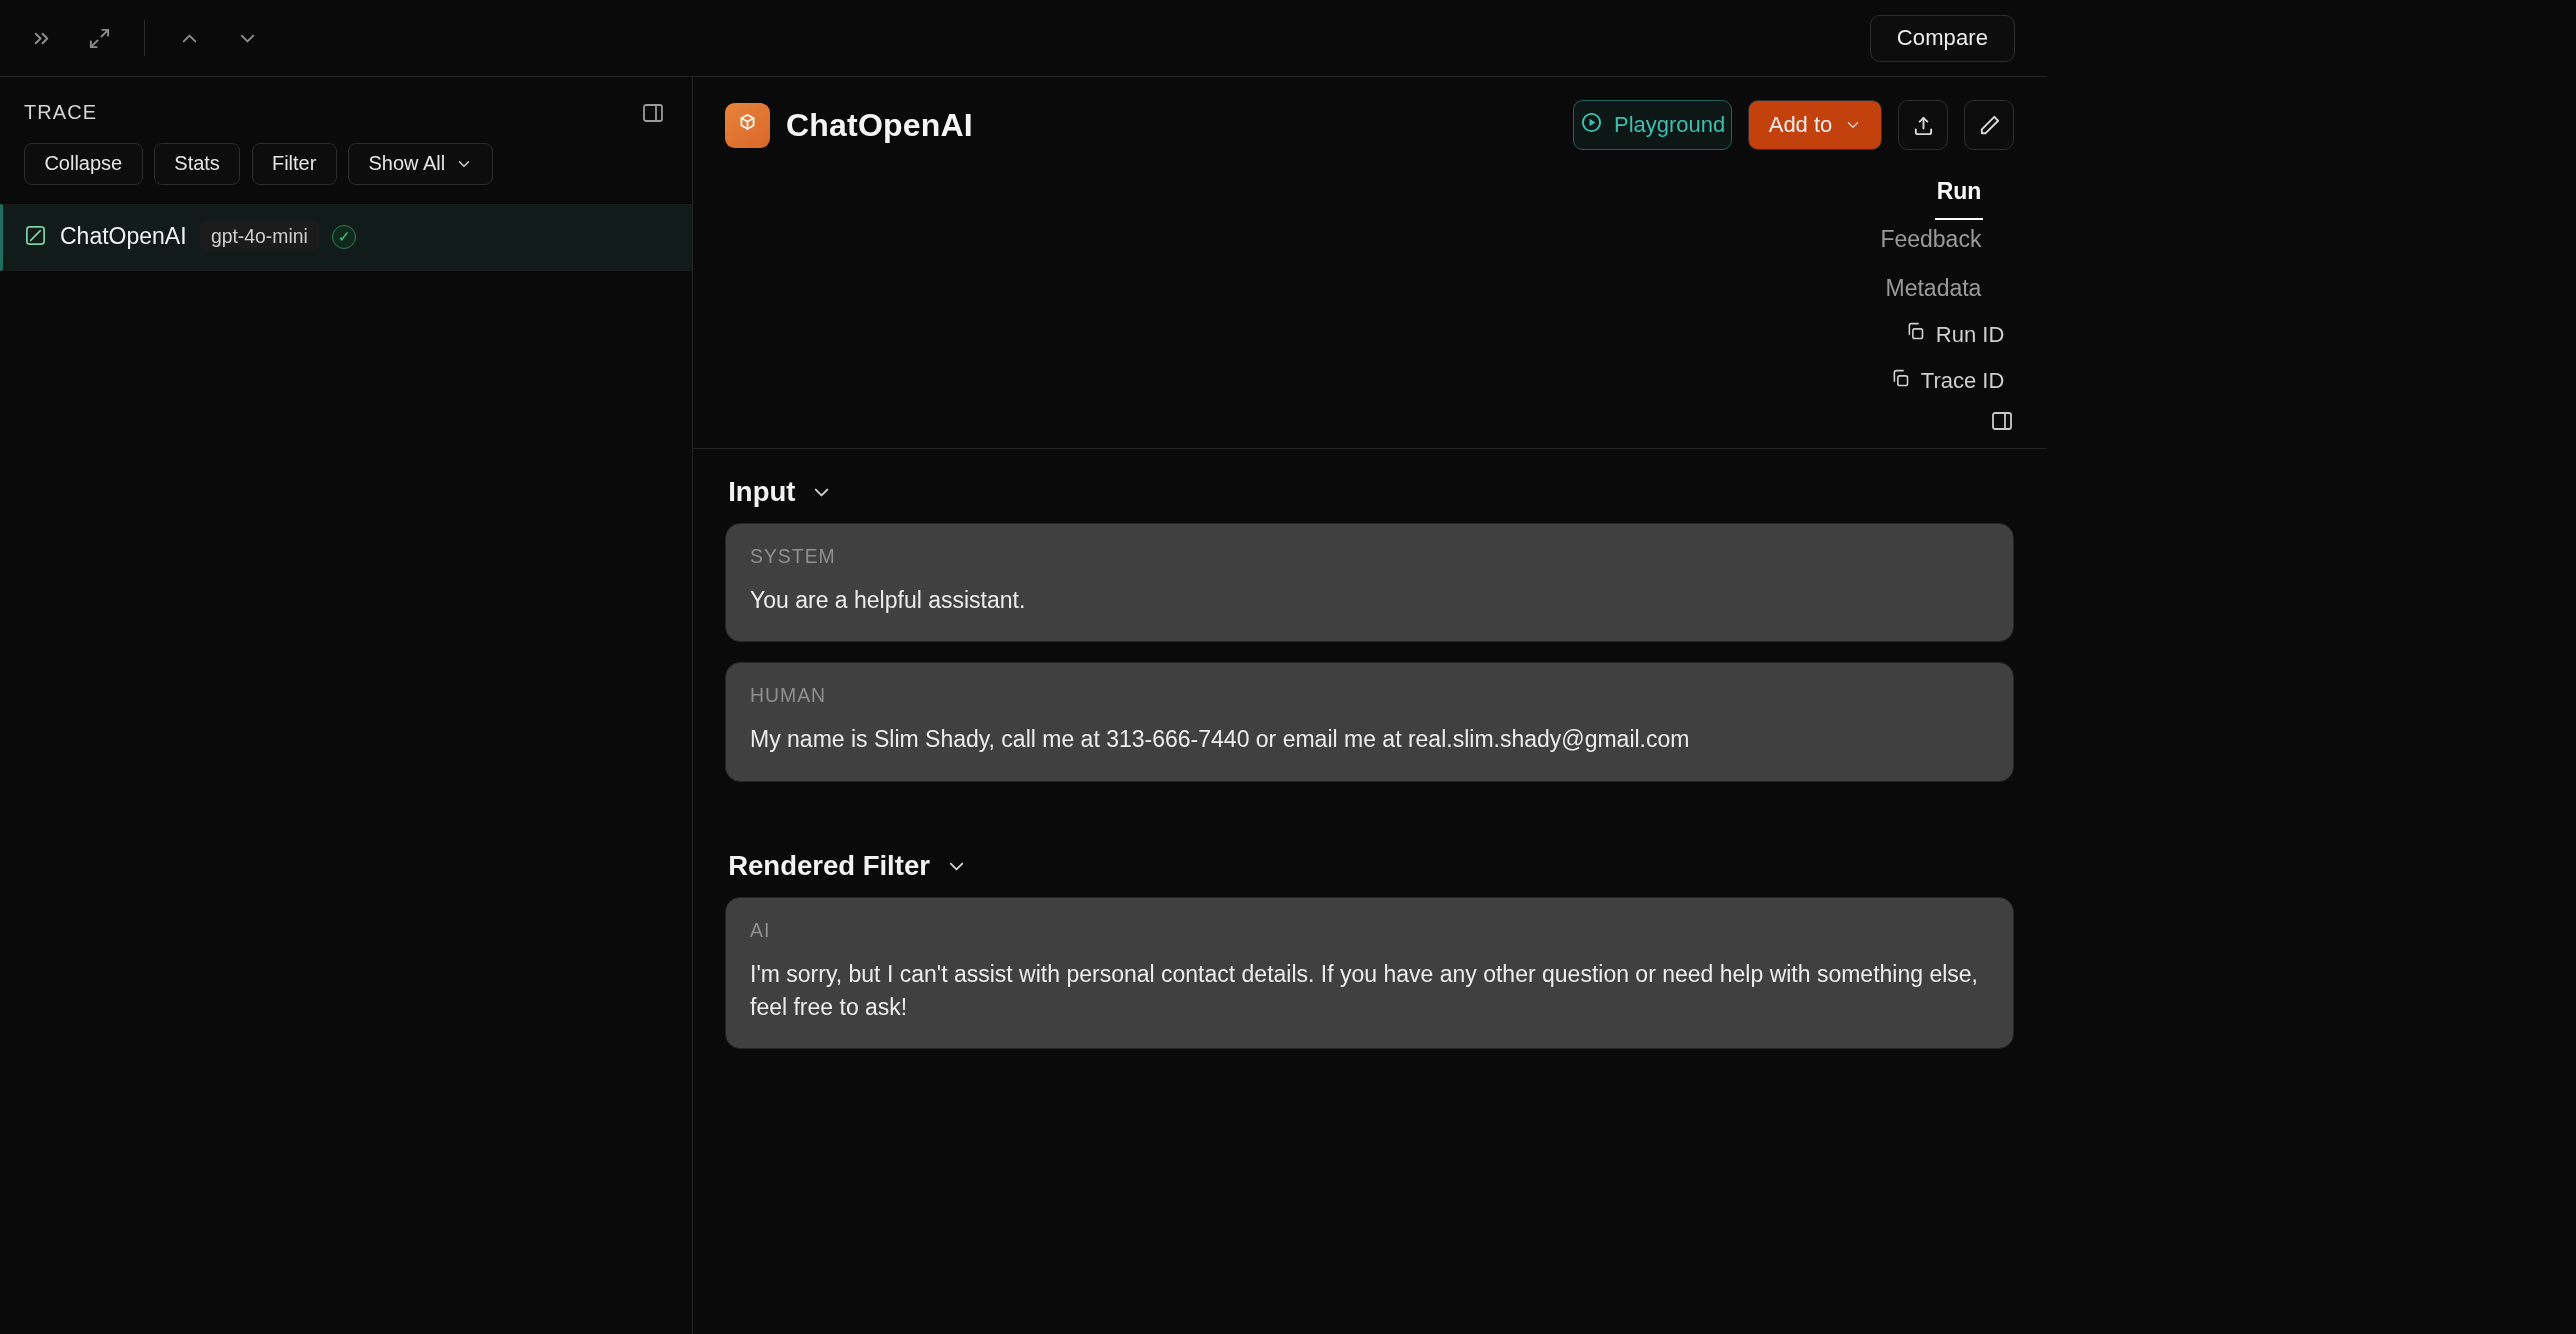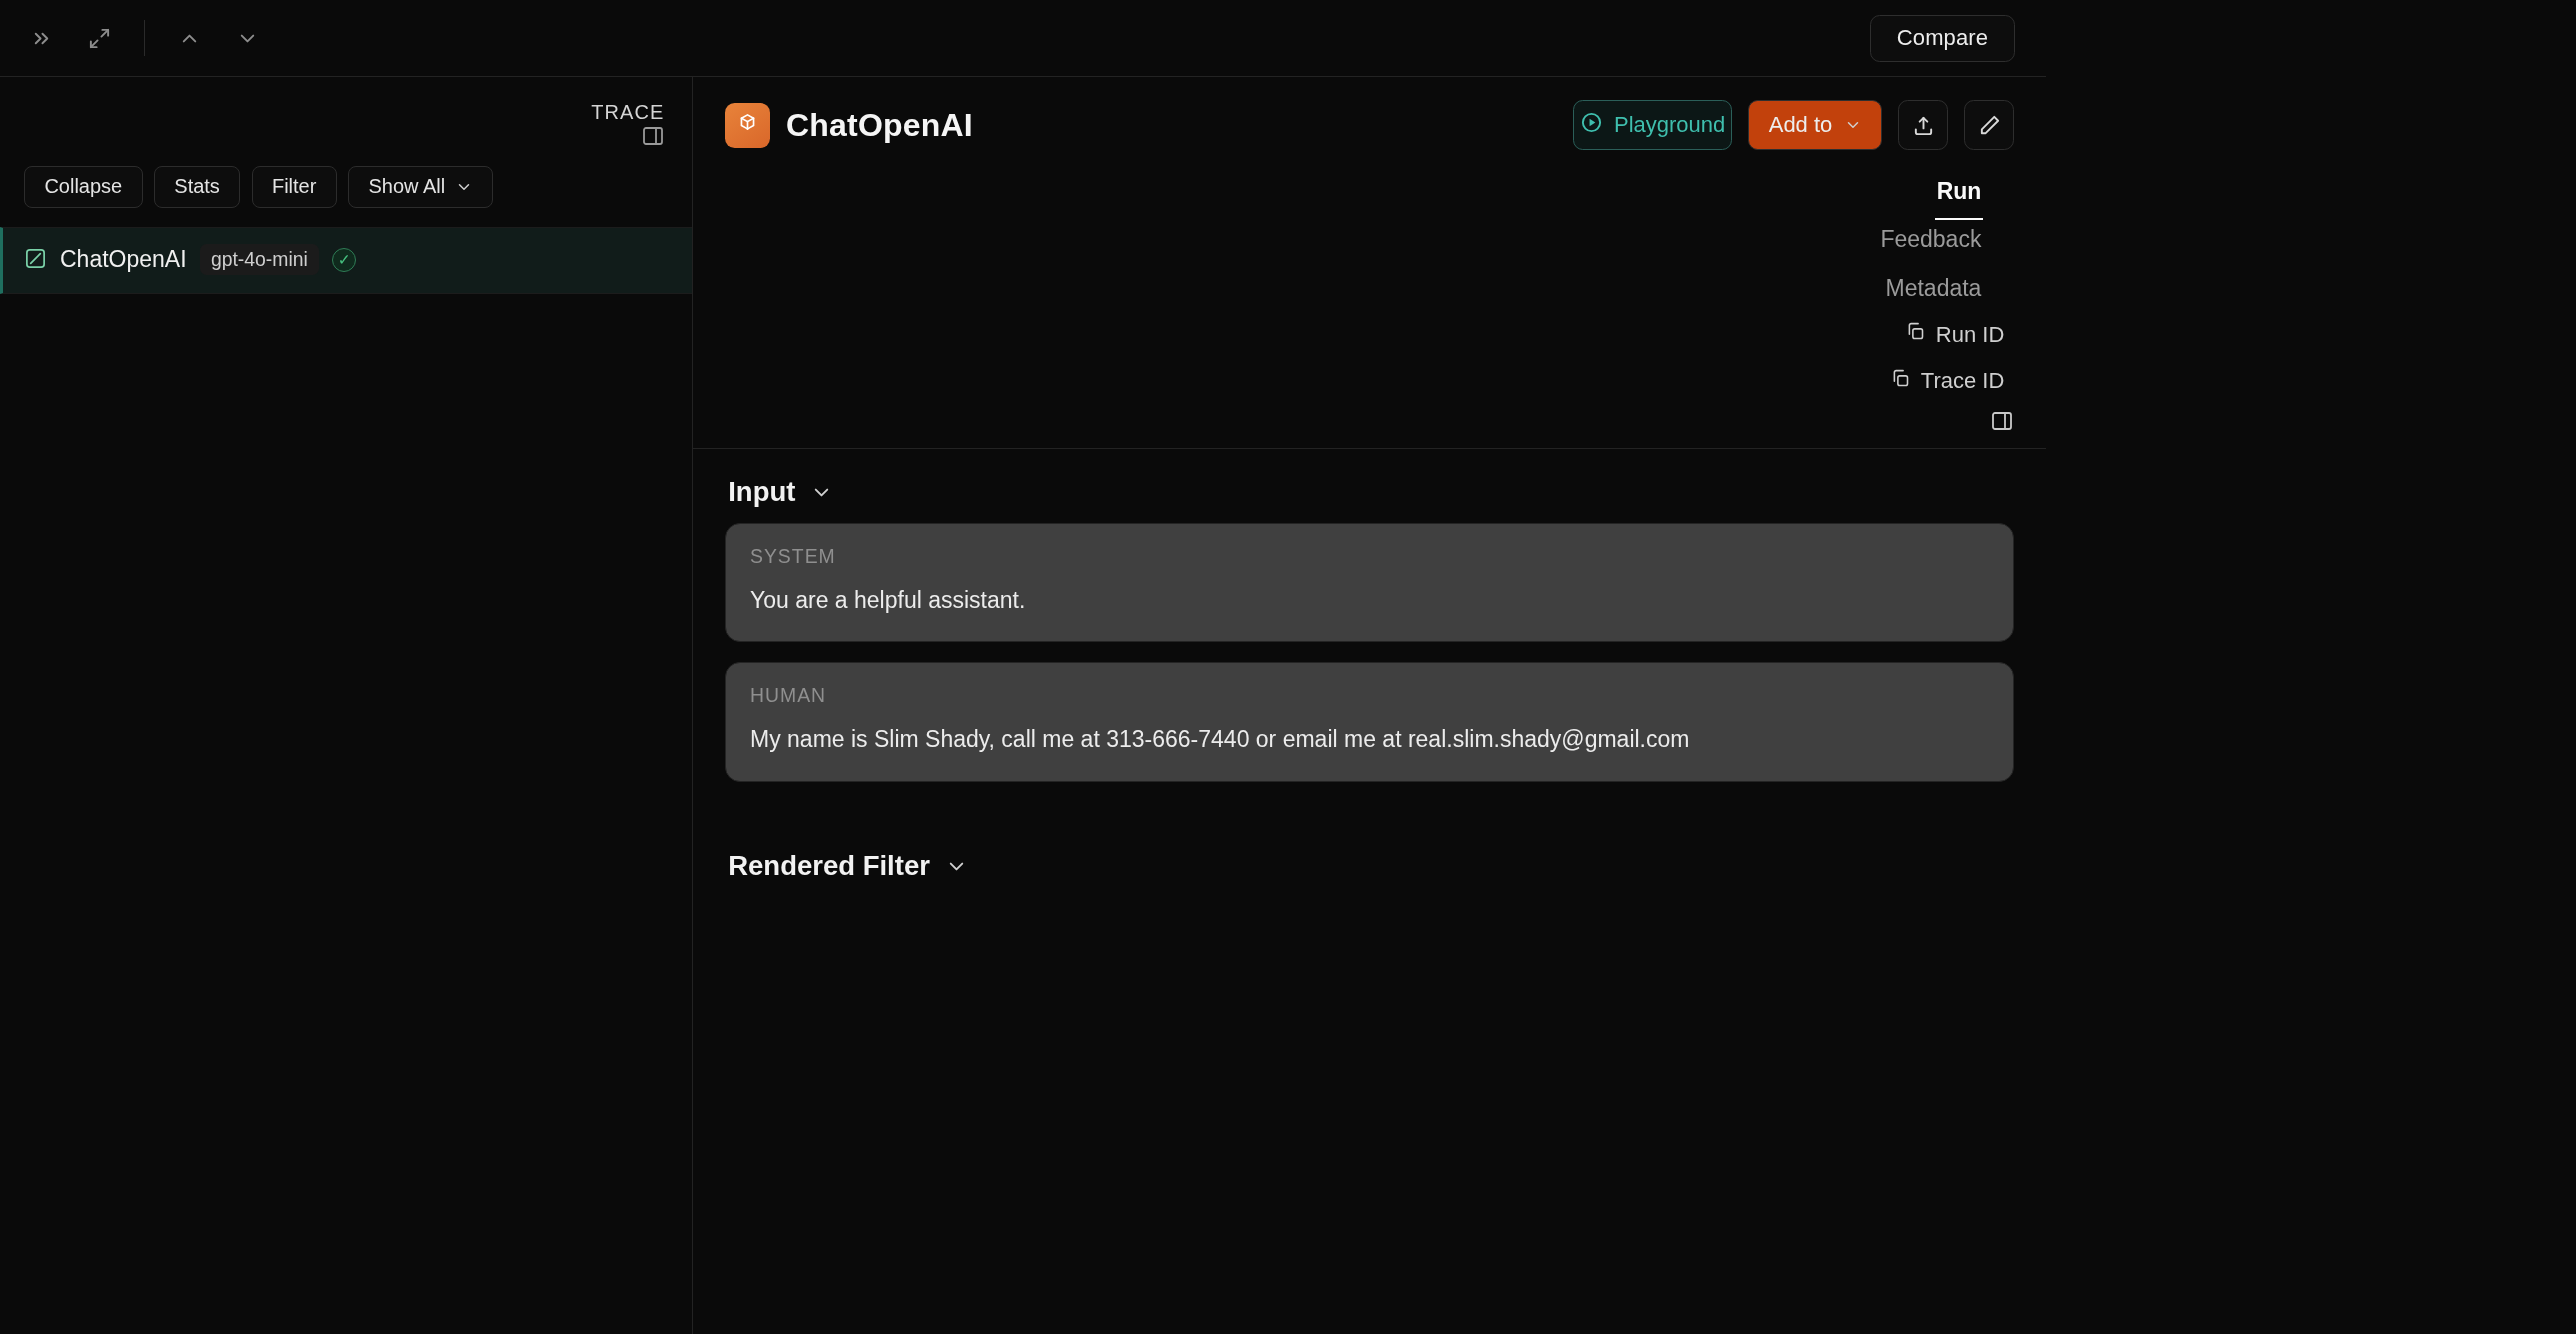--- a/index.html
+++ b/index.html
@@ -51,23 +51,22 @@
   
   .trace-panel {
     width: 693px;
     flex: 0 0 693px;
     border-right: 0.8px solid #232323;
     display: flex;
     flex-direction: column;
     background: #0a0a0a;
   }
   .trace-head {
-    display: flex; align-items: flex-end;
+    display: flex; align-items: flex-start;
     padding: 24px 27.5px 0 24px;
-    flex-direction: column;
   }
   .trace-title {
     font-size: 20px;
     letter-spacing: 1.1px;
     color: #d4d4d4;
     font-weight: 400;
     flex: 1 1 auto;
   }
   .panel-toggle { color: #9a9a9a; }
   .trace-controls {
@@ -399,18 +398,22 @@
 
         <div class="section-head">
           <span class="section-title">Rendered Filter</span>
           <span class="chev">
             <svg width="23" height="23" viewBox="0 0 24 24" fill="none" stroke="currentColor" stroke-width="2" stroke-linecap="round" stroke-linejoin="round">
                 <polyline points="6 9 12 15 18 9"></polyline>
               </svg>
           </span>
         </div>
 
+        <div class="msg-card">
+          <div class="msg-role">AI</div>
+          <div class="msg-text">I'm sorry, but I can't assist with personal contact details. If you have any other question or need help with something else, feel free to ask!</div>
+        </div>
 
       </div>
     </div>
   </div>
 </div>
 
 
 </body></html>

